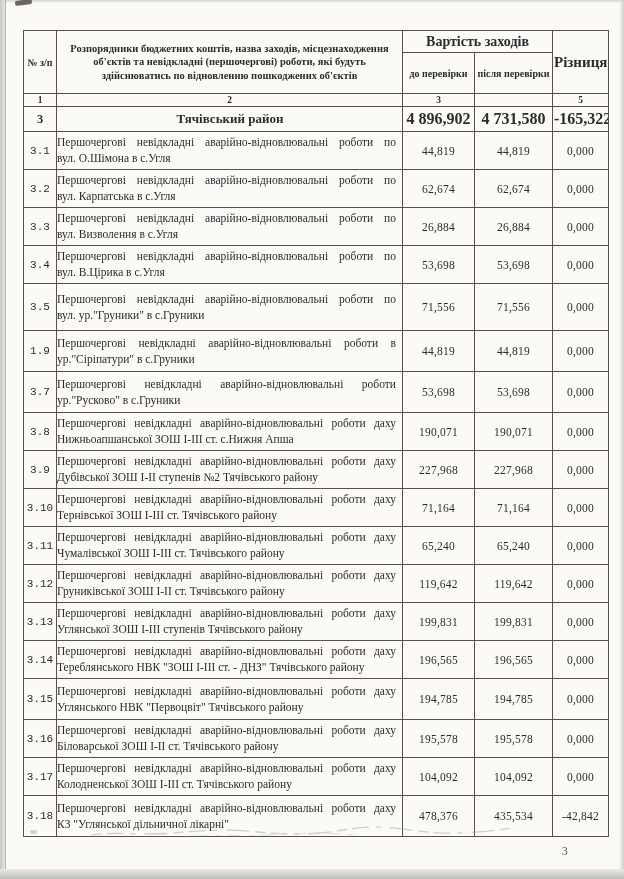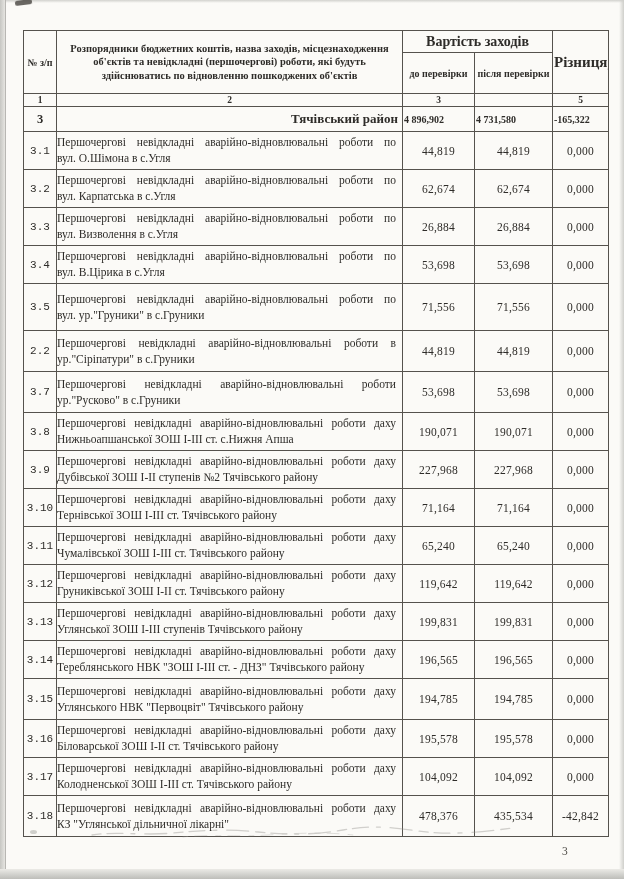--- a/index.html
+++ b/index.html
@@ -36,22 +36,22 @@
   .hnum{font-size:10px;}
   .hdesc{font-size:10.5px;line-height:13.5px;padding:2px 8px;margin-left:33px;}
   .hcost{font-size:14px;}
   .hsub{font-size:10px;white-space:nowrap;padding:0 1px;}
   .hdiff{font-size:15px;white-space:nowrap;padding:4px 1px;}
   tr.hidx{height:13px;}
   tr.hidx td{font-size:9.5px;font-weight:bold;text-align:center;line-height:11px;padding:0;}
   tr.sec{height:25px;}
   tr.sec td{font-weight:bold;}
   .sec-num{font-size:12.5px;text-align:center;}
-  .sec-title{font-size:13px;text-align:right;padding:1px 4px 1px 5px;margin-top:12px;}
-  .sec-val{font-size:10px;text-align:left;}
+  .sec-title{font-size:13px;text-align:center;padding:1px 4px 1px 5px;margin-top:12px;}
+  .sec-val{font-size:16px;text-align:center;}
   tr.r{height:38px;}
   tr.r.tall{height:47px;}
   tr.r.semi{height:41px;}
   td.num{font-size:11px;text-align:center;font-family:Liberation Mono, monospace;}
   td.desc{padding:2px 6px 3px 0;font-size:11.5px;line-height:16px;text-align:left;}
   td.desc .l1{text-align:justify;text-align-last:justify;white-space:normal;}
   td.desc .l2{text-align:left;}
   td.val{font-size:11.5px;text-align:center;letter-spacing:.2px;}
   
   .smudge-svg{position:absolute;left:88px;top:823px;opacity:.65;}
@@ -148,21 +148,21 @@
         <td class="num">3.5</td>
         <td class="desc">
           <div class="l1">Першочергові невідкладні аварійно-відновлювальні роботи по</div>
           <div class="l2">вул. ур."Груники" в с.Груники</div>
         </td>
         <td class="val">71,556</td>
         <td class="val">71,556</td>
         <td class="val">0,000</td>
       </tr>
       <tr class="r semi">
-        <td class="num">2.2</td>
+        <td class="num">1.9</td>
         <td class="desc">
           <div class="l1">Першочергові невідкладні аварійно-відновлювальні роботи в</div>
           <div class="l2">ур."Сіріпатури" в с.Груники</div>
         </td>
         <td class="val">44,819</td>
         <td class="val">44,819</td>
         <td class="val">0,000</td>
       </tr>
       <tr class="r semi">
         <td class="num">3.7</td>

